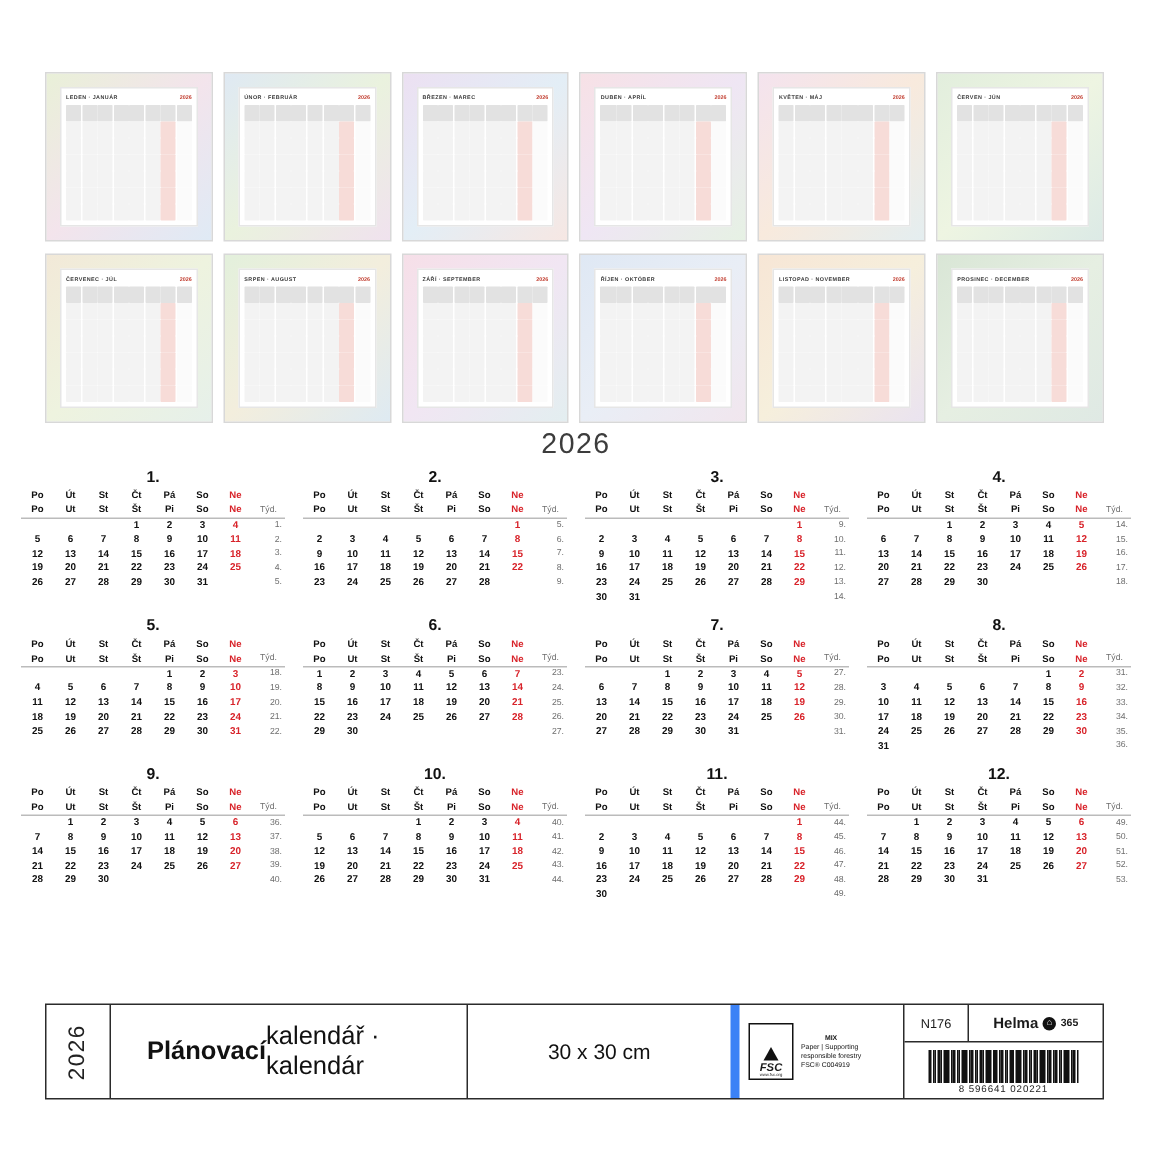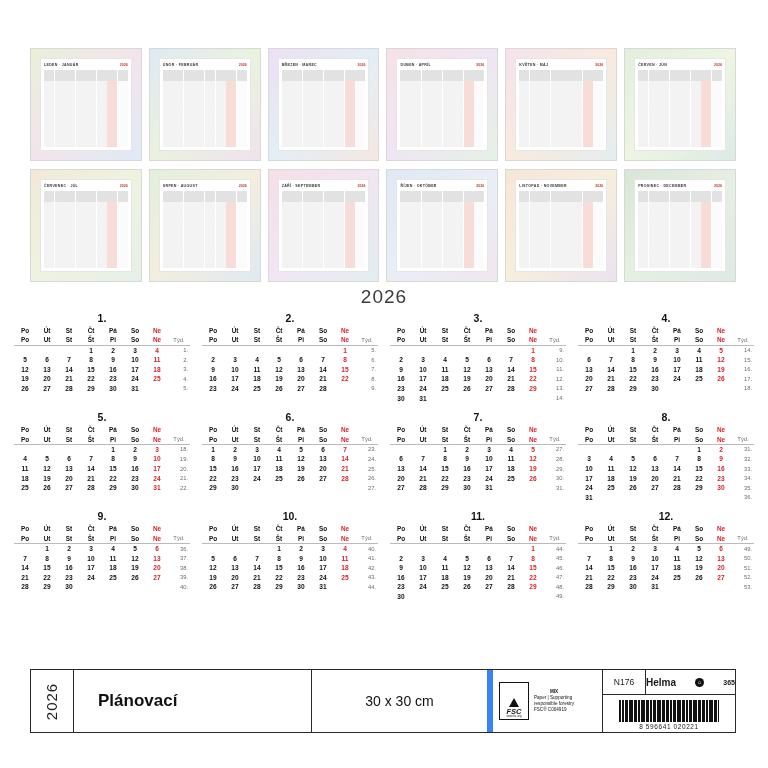--- a/index.html
+++ b/index.html
@@ -121,21 +121,21 @@
   .fsc-info .mix{font-weight:bold;text-align:center;}
   .f-right{width:132px;display:flex;flex-direction:column;}
   .f-right .r-top{
     display:flex;height:24px;border-bottom:1px solid #2b2b2b;
   }
   .r-code{
     width:42px;display:flex;align-items:center;justify-content:center;
     font-size:8.5px;border-right:1px solid #2b2b2b;
   }
   .r-brand{
-    flex:1;display:flex;align-items:center;justify-content:space-between;gap:3px;
+    flex:1;display:flex;align-items:center;justify-content:center;gap:3px;
     font-size:10px;font-weight:bold;
   }
   .r-brand .dot{
     width:9px;height:9px;border-radius:50%;background:#111;color:#fff;
     font-size:6px;display:flex;align-items:center;justify-content:center;
   }
   .r-brand .n365{font-size:7px;font-weight:bold;}
   .barcode{flex:1;display:flex;flex-direction:column;align-items:center;justify-content:center;padding-top:2px;}
   .bars{display:flex;align-items:flex-end;height:22px;gap:0.5px;}
   .bars i{display:block;background:#111;height:100%;}
@@ -1909,20 +1909,21 @@
         </div>
       </div>
     </div>
 
   <div class="footer">
     <div class="f-year">
       <span>2026</span>
     </div>
     <div class="f-title">
       <b>Plánovací</b>
+        <i> kalendář · kalendár</i>
     </div>
     <div class="f-size">30 x 30 cm</div>
     <div class="f-fsc">
       <div class="fsc-logo">
         <div class="tree"></div>
         <div class="fsc-txt">FSC</div>
         <div class="fsc-url">www.fsc.org</div>
       </div>
       <div class="fsc-info">
         <div class="mix">MIX</div>

